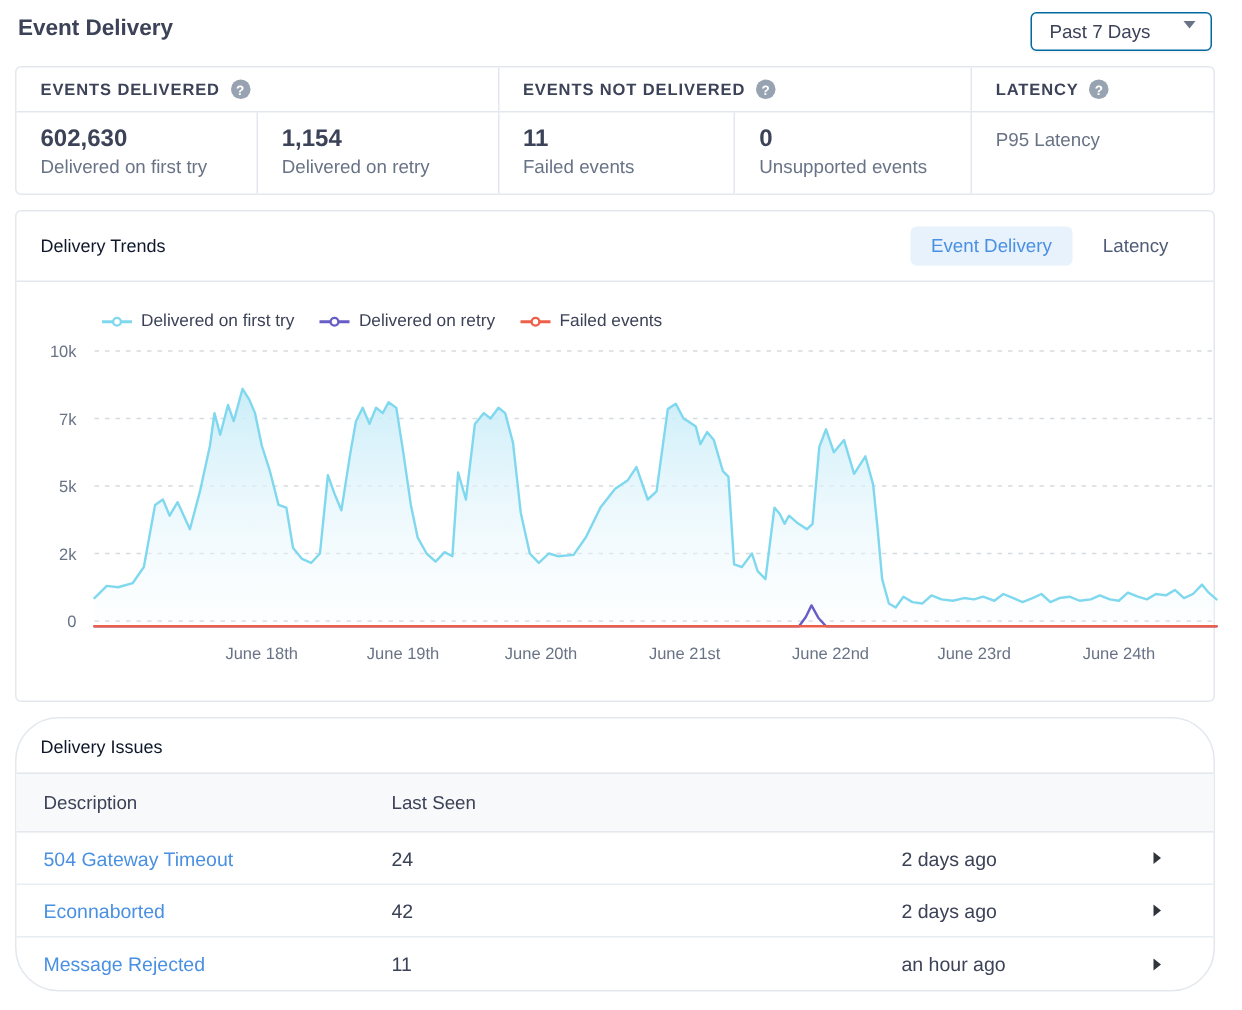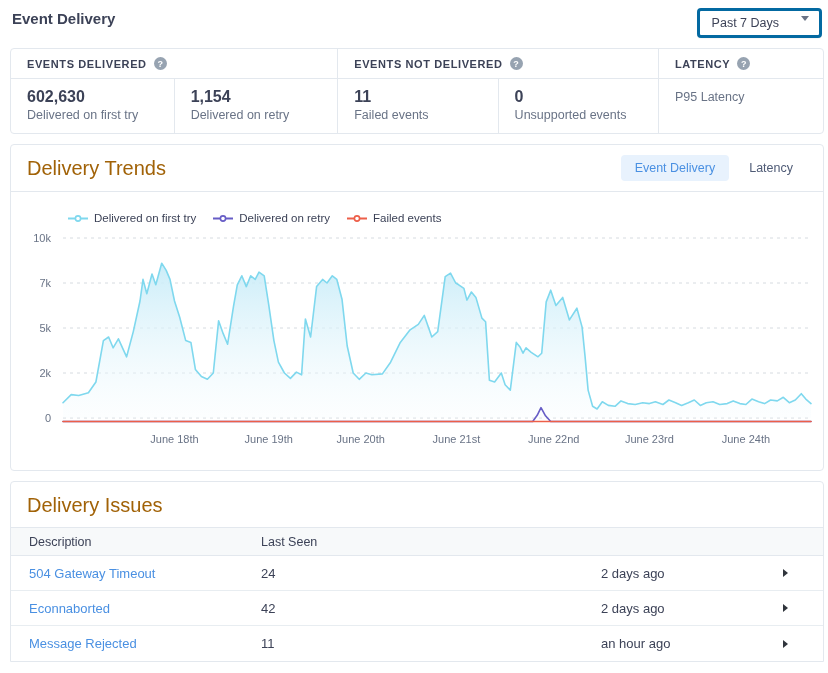--- a/index.html
+++ b/index.html
@@ -1,23 +1,23 @@
 <!DOCTYPE html>
 <html><head>
 <meta charset="utf-8">
 <style>
   * { box-sizing: border-box; margin: 0; padding: 0; }
   html, body { width: 828px; height: 673px; overflow: hidden; background: #ffffff;
     font-family: "Liberation Sans", sans-serif; color: #3c4257; }
-  .page { padding: 6px 4px 0 10px; }
+  .page { padding: 6px 18px 0 10px; }
 
   
   .topbar { display: flex; justify-content: space-between; align-items: flex-start; padding: 2px 2px 10px 2px; }
   .page-title { font-size: 15px; font-weight: 700; color: #3c4257; padding-top: 2px; }
-  .range-select { display: flex; gap: 22px; background: #fff; border: 3px solid #0369a1;
+  .range-select { display: flex; gap: 22px; background: #fff; border: 1px solid #0369a1;
     border-radius: 4px; padding: 5px 10px 5px 12px; font-size: 12.5px; color: #3c4257; cursor: pointer;
     box-shadow: 0 1px 1px rgba(0,0,0,0.04); }
   .caret-down { width: 0; height: 0; border-left: 4px solid transparent; border-right: 4px solid transparent;
     border-top: 5px solid #697386; }
 
   
   .card { background: #fff; border: 1px solid #e3e8ee; border-radius: 4px; margin-bottom: 10px; }
 
   
   .stats-card { display: grid; grid-template-columns: 40.3% 39.5% 20.2%; }
@@ -29,38 +29,38 @@
     font-weight: 700; display: inline-flex; align-items: center; justify-content: center; cursor: pointer; }
   .stat-body { display: flex; }
   .stat-cell { flex: 1; padding: 9px 16px 11px 16px; border-right: 1px solid #e3e8ee; }
   .stat-cell:last-child { border-right: none; }
   .stat-value { font-size: 16px; font-weight: 700; color: #3c4257; }
   .stat-label { font-size: 12.5px; color: #697386; margin-top: 2px; }
 
   
   .trends-head { display: flex; justify-content: space-between; align-items: center;
     padding: 10px 16px; border-bottom: 1px solid #e3e8ee; }
-  .section-title { font-size: 20px; font-weight: 500; color: #a16207; }
+  .section-title { font-size: 12px; font-weight: 500; color: #0f172a; }
   .tabs { display: flex; gap: 6px; }
   .tab { font-size: 12.5px; padding: 6px 14px; border-radius: 4px; color: #4f5b76; cursor: pointer; }
   .tab.active { color: #4a90e2; background: #e8f2fd; }
 
   .legend { display: flex; gap: 16px; align-items: center; margin: 20px 0 4px 56px; }
   .legend-item { display: inline-flex; align-items: center; gap: 5px; font-size: 11.5px; color: #3c4257; }
 
   .chart-wrap { padding: 2px 0 14px 0; }
   svg text { font-family: "Liberation Sans", sans-serif; }
 
   
-  .issues-card { margin-bottom: 0; border-bottom-left-radius: 0; border-bottom-right-radius: 0; }
+  .issues-card { margin-bottom: 0; border-bottom-left-radius: 0; border-bottom-right-radius: 0; border-radius: 29px; }
   .issues-title { padding: 12px 16px 10px 16px; }
   .issues-table { width: 100%; }
   .t-row { display: grid; grid-template-columns: 232px 340px 1fr 40px; align-items: center; padding: 0 0 0 18px; }
   .t-head { background: #f7f9fa; border-top: 1px solid #e3e8ee; border-bottom: 1px solid #e3e8ee;
-    height: 29px; font-size: 12.5px; font-weight: 500; color: #3c4257; }
+    height: 40px; font-size: 12.5px; font-weight: 500; color: #3c4257; }
   .t-body .t-row { height: 35px; border-bottom: 1px solid #e8edf1; cursor: pointer; }
   .t-body .t-row:last-child { border-bottom: none; }
   .cell-link { font-size: 13px; color: #4a90e2; text-decoration: none; cursor: pointer; }
   .cell-text { font-size: 13px; color: #3c4257; }
   .chevron-right { width: 0; height: 0; border-top: 4px solid transparent; border-bottom: 4px solid transparent;
     border-left: 5px solid #30353c; justify-self: start; }
 </style>
 </head>
 <body>
 

